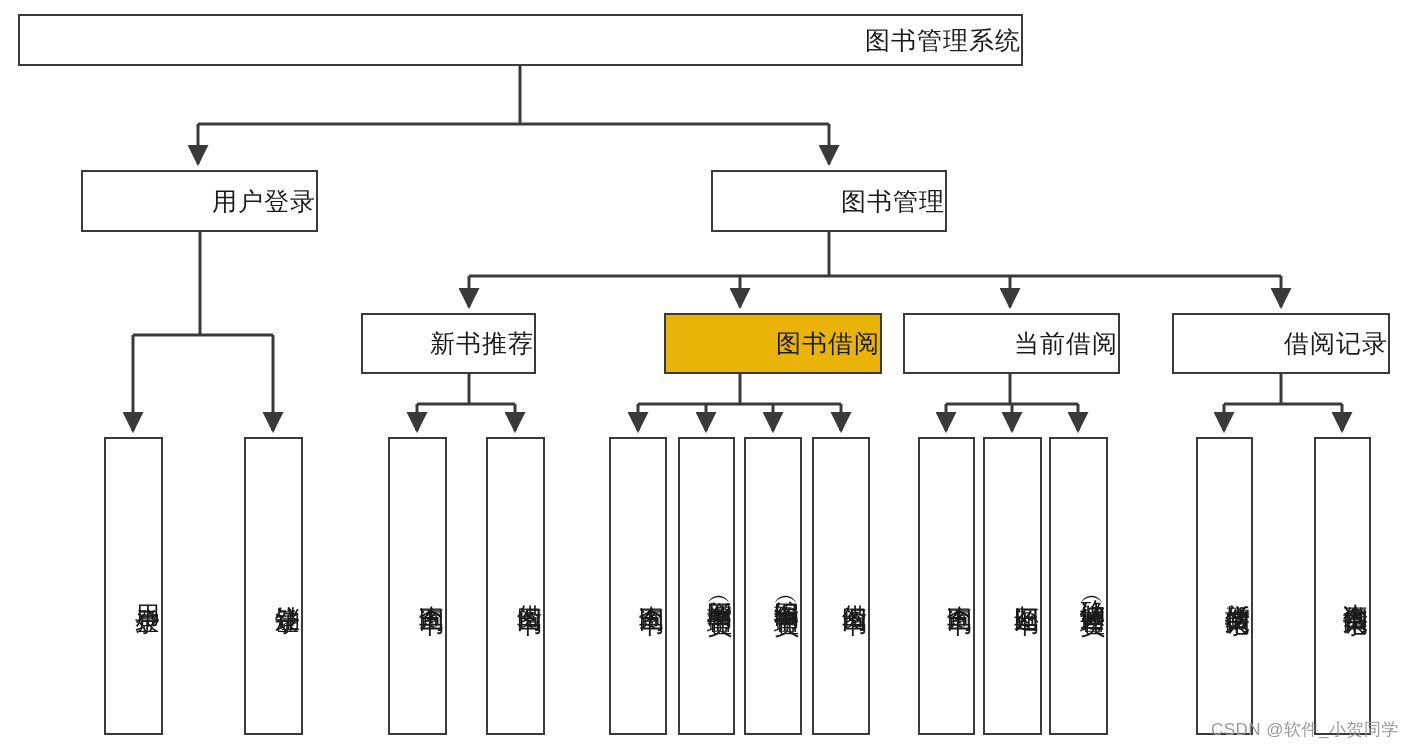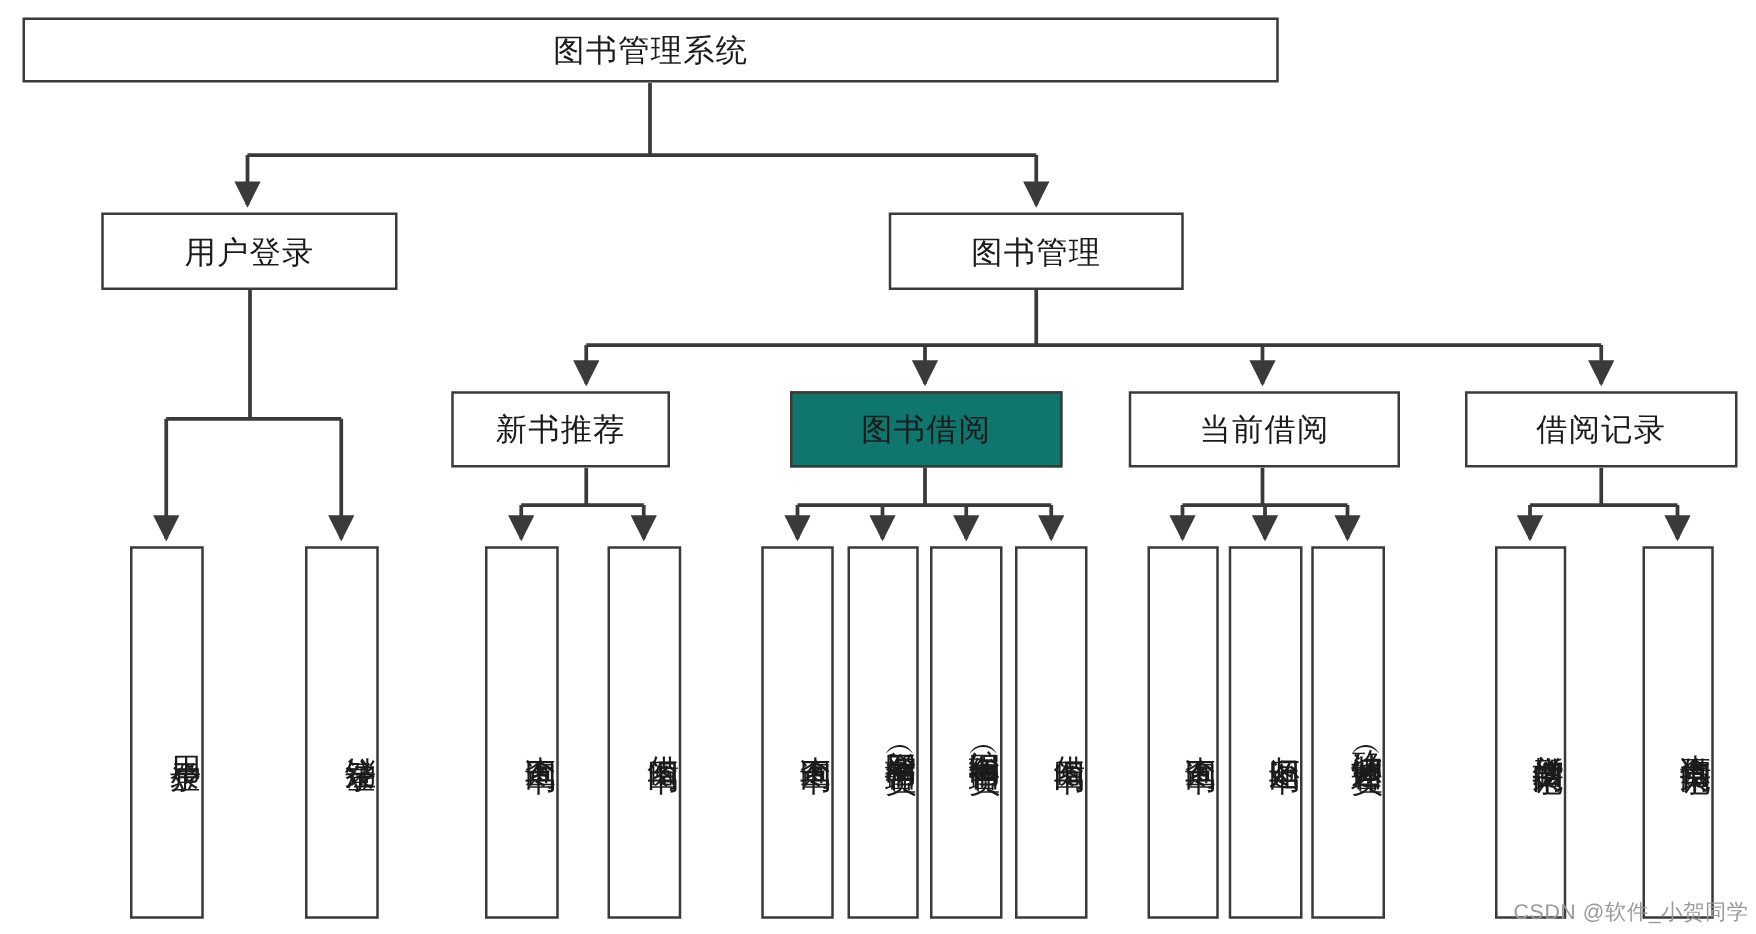--- a/index.html
+++ b/index.html
@@ -25,21 +25,21 @@
     height: 747px;
     pointer-events: none;
   }
   .node {
     position: absolute;
     box-sizing: border-box;
     background: #ffffff;
     border: 2px solid #3a3a3a;
     display: flex;
     align-items: center;
-    justify-content: center;
+    justify-content: flex-end;
     color: #1b1b1b;
   }
   .node.horiz {
     font-size: 25px;
     letter-spacing: 1px;
   }
   .node.vert {
     writing-mode: vertical-rl;
     text-orientation: upright;
     font-size: 25px;
@@ -126,21 +126,21 @@
   <div class="node horiz" style="left: 81px; top: 170px; width: 237px; height: 62px; border-color: rgb(58, 58, 58); background: rgb(255, 255, 255); color: rgb(27, 27, 27);">
     <span>用户登录</span>
   </div>
   <div class="node horiz" style="left: 711px; top: 170px; width: 236px; height: 62px; border-color: rgb(58, 58, 58); background: rgb(255, 255, 255); color: rgb(27, 27, 27); font-family: Liberation Mono, monospace;">
     <span>图书管理</span>
   </div>
 
   <div class="node horiz" style="left: 361px; top: 313px; width: 175px; height: 61px; border-color: rgb(58, 58, 58); background: rgb(255, 255, 255); color: rgb(27, 27, 27);">
     <span>新书推荐</span>
   </div>
-  <div class="node horiz" style="left: 632px; top: 313px; width: 218px; height: 61px; border-color: rgb(58, 58, 58); background: #0f766e; color: rgb(27, 27, 27);">
+  <div class="node horiz" style="left: 664px; top: 313px; width: 218px; height: 61px; border-color: rgb(58, 58, 58); background: #eab308; color: rgb(27, 27, 27);">
     <span>图书借阅</span>
   </div>
   <div class="node horiz" style="left: 1172px; top: 313px; width: 218px; height: 61px; border-color: rgb(58, 58, 58); background: rgb(255, 255, 255); color: rgb(27, 27, 27);">
     <span>借阅记录</span>
   </div>
   <div class="node horiz" style="left: 903px; top: 313px; width: 217px; height: 61px; border-color: rgb(58, 58, 58); background: rgb(255, 255, 255); color: rgb(27, 27, 27);">
     <span>当前借阅</span>
   </div>
 
   <div class="node vert" style="left: 104px; top: 437px; width: 59px; height: 298px; border-color: rgb(58, 58, 58); background: rgb(255, 255, 255); color: rgb(27, 27, 27);">

